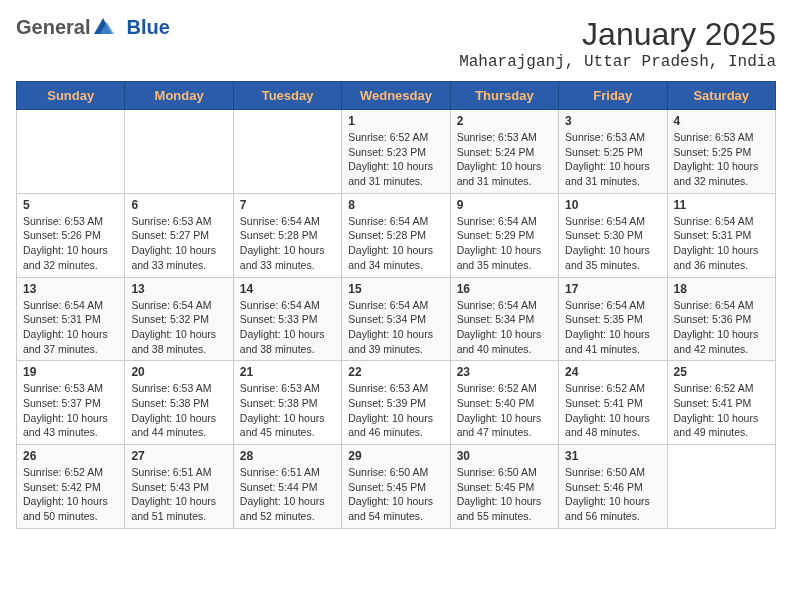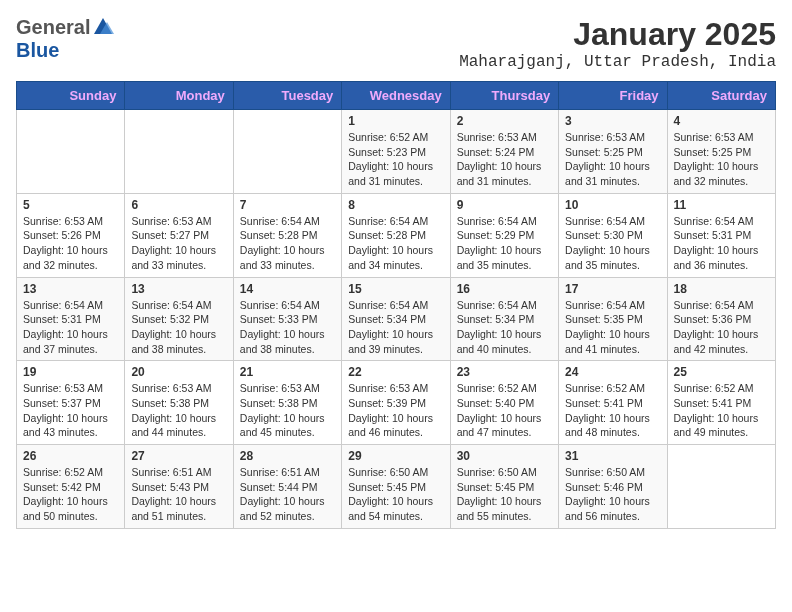--- a/index.html
+++ b/index.html
@@ -11,46 +11,46 @@
       padding: 16px;
     }
     .header {
       display: flex;
       justify-content: space-between;
       align-items: flex-start;
       margin-bottom: 10px;
     }
     .logo {
       display: flex;
-      flex-direction: column;
       align-items: flex-start;
+      gap: 12px;
     }
     .title-block {
       text-align: right;
     }
     .title-block h1 {
       font-size: 32px;
-      font-weight: bold;
+      font-weight: normal;
       color: #333;
     }
     .title-block h2 {
       font-size: 16px;
       font-weight: normal;
       color: #333;
       font-family: Liberation Mono, monospace;
     }
     .calendar {
       width: 100%;
       border-collapse: collapse;
       border: 1px solid #ccc;
     }
     .calendar th {
       background-color: #2a5caa;
-      color: #f0abfc;
-      text-align: right;
+      color: #fdba74;
+      text-align: center;
       padding: 6px 8px;
       font-size: 13px;
       border: 1px solid #1a4c8a;
     }
     .calendar td {
       vertical-align: top;
       padding: 4px 6px;
       border: 1px solid #ccc;
       font-size: 10.5px;
       color: #333;

